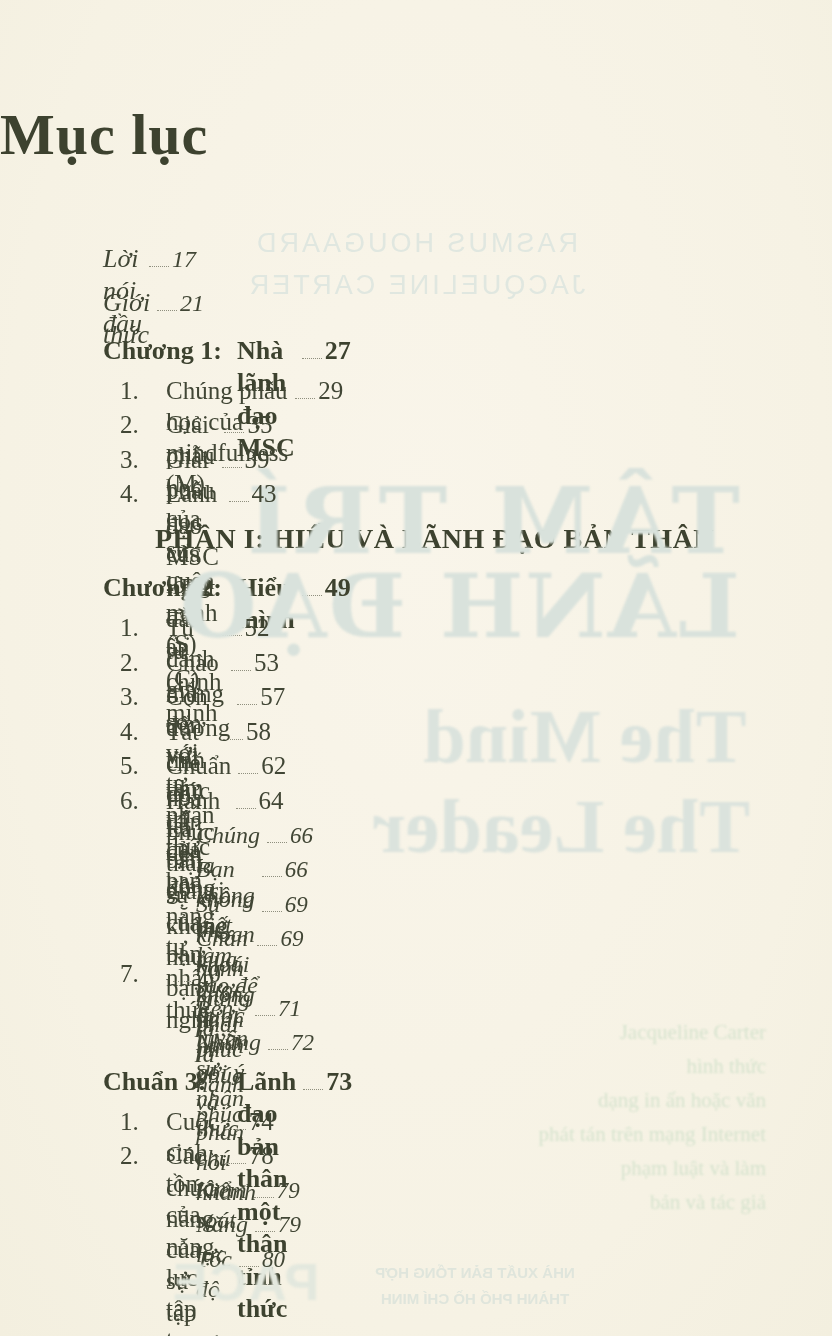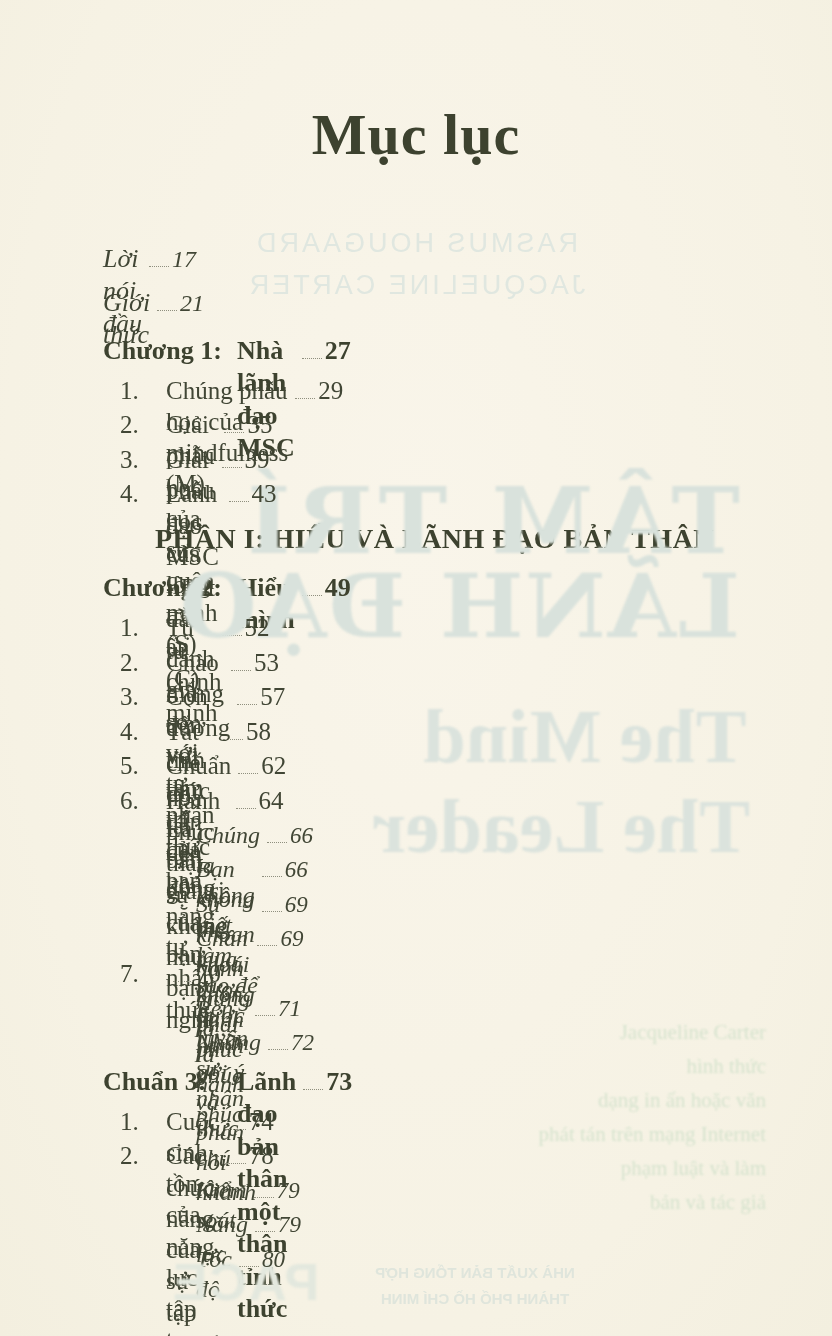--- a/index.html
+++ b/index.html
@@ -34,21 +34,21 @@
     font-size:15px;line-height:1.7;color:#dfe5dc;filter:blur(.6px);}
   .ghost-logo{top:1152px;left:150px;width:190px;text-align:center;
     font-family:"Liberation Sans",sans-serif;font-weight:700;
     font-size:52px;letter-spacing:2px;color:#e3e8de;filter:blur(1px);}
   .ghost-frags{top:915px;right:66px;width:430px;text-align:right;
     font-size:21px;line-height:34px;color:#cddfc8;filter:blur(1.1px);opacity:.8;}
   .ghost-frags div{white-space:nowrap;}
 
   
   .title{
-    margin:100px 0 0 0;text-align:center;
+    margin:100px 0 0 0;
     font-size:58px;line-height:1.2;font-weight:700;color:#3d422f;
     letter-spacing:1px;
   }
   .toc{margin:73px 66px 0 103px;}
   .row{display:flex;align-items:baseline;height:34.6px;line-height:1.25;}
   .row .leader{flex:1 1 auto;height:0;border-bottom:1px dotted #8f8f7e;margin:0 3px 0 7px;min-width:20px;}
   .row .page{flex:0 0 auto;font-size:25px;}
 
   .row.front{height:44px;font-size:26px;font-style:italic;}
   .row.front .page{font-style:italic;font-size:24px;}

